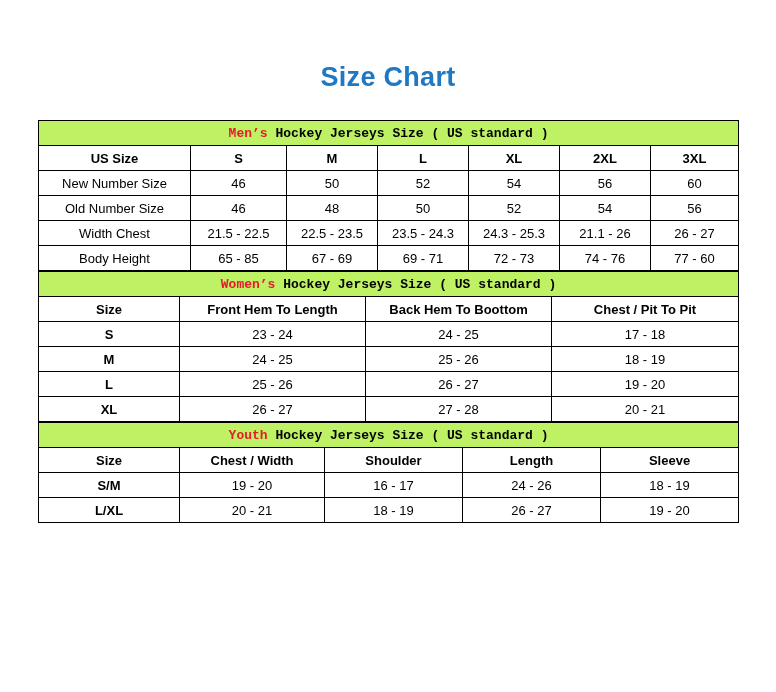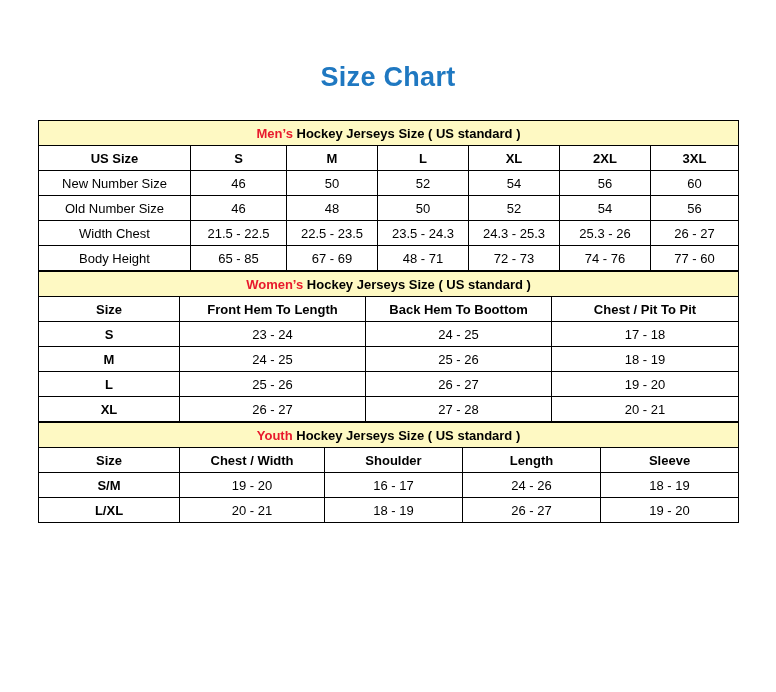--- a/index.html
+++ b/index.html
@@ -42,24 +42,25 @@
   table.size-table td {
     border: 1px solid #000000;
     text-align: center;
     font-size: 13px;
     height: 25px;
     padding: 2px 2px;
     box-sizing: border-box;
     vertical-align: middle;
   }
   .section-header td {
-    background: #fef9c3;
+    background: #bef264;
     font-weight: bold;
     font-size: 14.5px;
     height: 30px;
+    font-family: Liberation Mono, monospace;
   }
   .section-header .hl {
     color: #e8192c;
   }
   .col-head td {
     font-weight: bold;
   }
   .rowlabel {
     font-weight: normal;
     margin-top: 32px;
@@ -115,28 +116,28 @@
               <td>52</td>
               <td>54</td>
               <td>56</td>
             </tr>
             <tr>
               <td class="rowlabel">Width Chest</td>
               <td>21.5 - 22.5</td>
               <td>22.5 - 23.5</td>
               <td>23.5 - 24.3</td>
               <td>24.3 - 25.3</td>
-              <td>25.3 - 26</td>
+              <td>21.1 - 26</td>
               <td>26 - 27</td>
             </tr>
             <tr>
               <td class="rowlabel">Body Height</td>
               <td>65 - 85</td>
               <td>67 - 69</td>
-              <td>48 - 71</td>
+              <td>69 - 71</td>
               <td>72 - 73</td>
               <td>74 - 76</td>
               <td>77 - 60</td>
             </tr>
           </tbody>
         </table>
         <table class="size-table">
           <colgroup>
             <col style="width: 141px;">
             <col style="width: 186px;">

